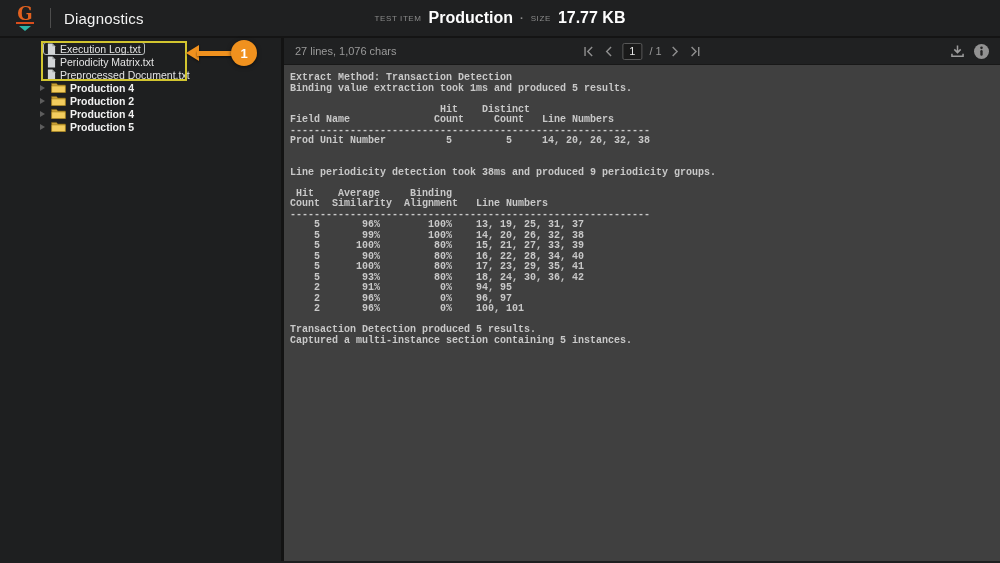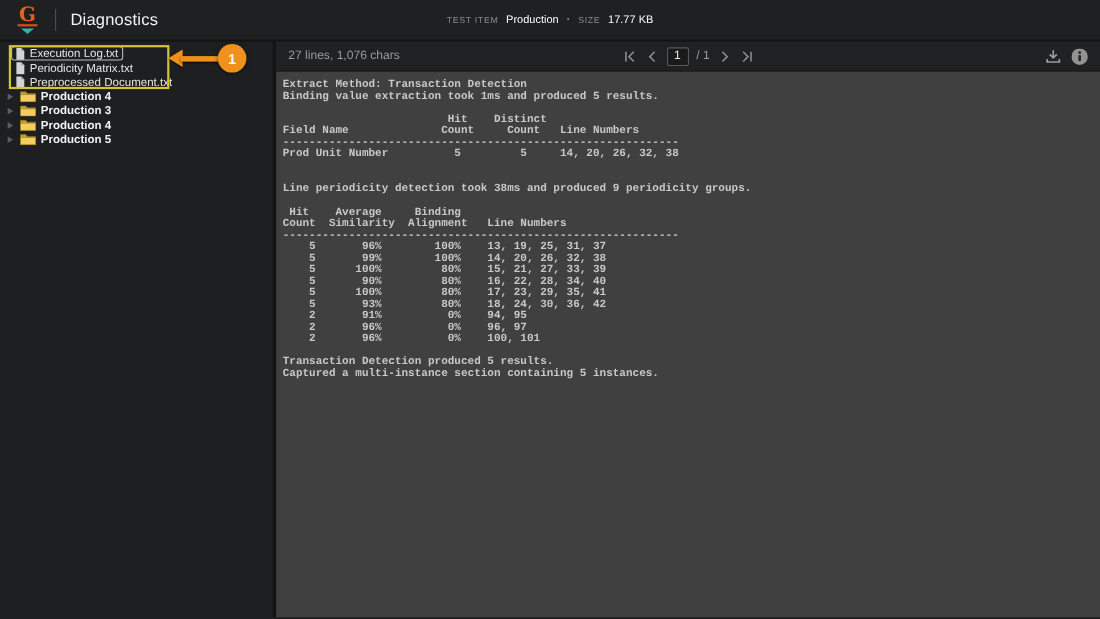--- a/index.html
+++ b/index.html
@@ -25,25 +25,25 @@
     border-left: 6px solid transparent; border-right: 6px solid transparent;
     border-top: 5px solid #2cb5a8;
   }
   .topbar-divider { width: 1px; height: 20px; background: #4d4d4d; margin: 0 13px; }
   .app-title { font-size: 15px; font-weight: 400; color: #f2f2f2; letter-spacing: .2px; }
   .meta {
     position: absolute; left: 50%; top: 0; height: 100%; transform: translateX(-50%);
     display: flex; align-items: center; gap: 7px; white-space: nowrap;
   }
   .meta-label { font-size: 8px; font-weight: 400; color: #8b8b8b; letter-spacing: .6px; }
-  .meta-value { font-size: 10px; font-weight: 400; color: #fdfdfd; }
+  .meta-value { font-size: 16px; font-weight: 700; color: #fdfdfd; }
   .meta-dot { font-size: 11px; color: #8b8b8b; font-weight: 700; }
 
   
-  .body { display: flex; height: 523px; }
+  .body { display: flex; height: 523px; margin-left: 33px; }
 
   
   .sidebar {
     position: relative; width: 251px; flex: 0 0 251px;
     border-right: 3px solid #131313; padding-top: 4px;
   }
   .tree-row { display: flex; align-items: center; height: 13px; cursor: default; }
   .file-row { padding-left: 14px; }
   .file-chip {
     display: flex; align-items: center; gap: 4px; padding: 0 3px; margin-left: -4px;
@@ -176,31 +176,31 @@
         <span class="expander"></span>
         <span class="icon-holder">
           <svg width="15" height="11" viewBox="0 0 16 12">
               <path d="M0.5 1.5 h5.2 l1.6 1.8 h8.2 v8.2 H0.5 z" fill="#c9a036" stroke="#8a6c12" stroke-width="0.6"></path>
               <path d="M0.5 4.3 h15 v7.2 H0.5 z" fill="#f3cd5e" stroke="#8a6c12" stroke-width="0.5"></path>
             </svg>
         </span>
         <span class="folder-label">Production 4</span>
       </div>
 
-
       <div class="tree-row folder-row">
         <span class="expander"></span>
         <span class="icon-holder">
           <svg width="15" height="11" viewBox="0 0 16 12">
               <path d="M0.5 1.5 h5.2 l1.6 1.8 h8.2 v8.2 H0.5 z" fill="#c9a036" stroke="#8a6c12" stroke-width="0.6"></path>
               <path d="M0.5 4.3 h15 v7.2 H0.5 z" fill="#f3cd5e" stroke="#8a6c12" stroke-width="0.5"></path>
             </svg>
         </span>
-        <span class="folder-label">Production 3</span>
-      </div>
+        <span class="folder-label">Production 2</span>
+      </div>
+
 
       <div class="tree-row folder-row">
         <span class="expander"></span>
         <span class="icon-holder">
           <svg width="15" height="11" viewBox="0 0 16 12">
               <path d="M0.5 1.5 h5.2 l1.6 1.8 h8.2 v8.2 H0.5 z" fill="#c9a036" stroke="#8a6c12" stroke-width="0.6"></path>
               <path d="M0.5 4.3 h15 v7.2 H0.5 z" fill="#f3cd5e" stroke="#8a6c12" stroke-width="0.5"></path>
             </svg>
         </span>
         <span class="folder-label">Production 4</span>

